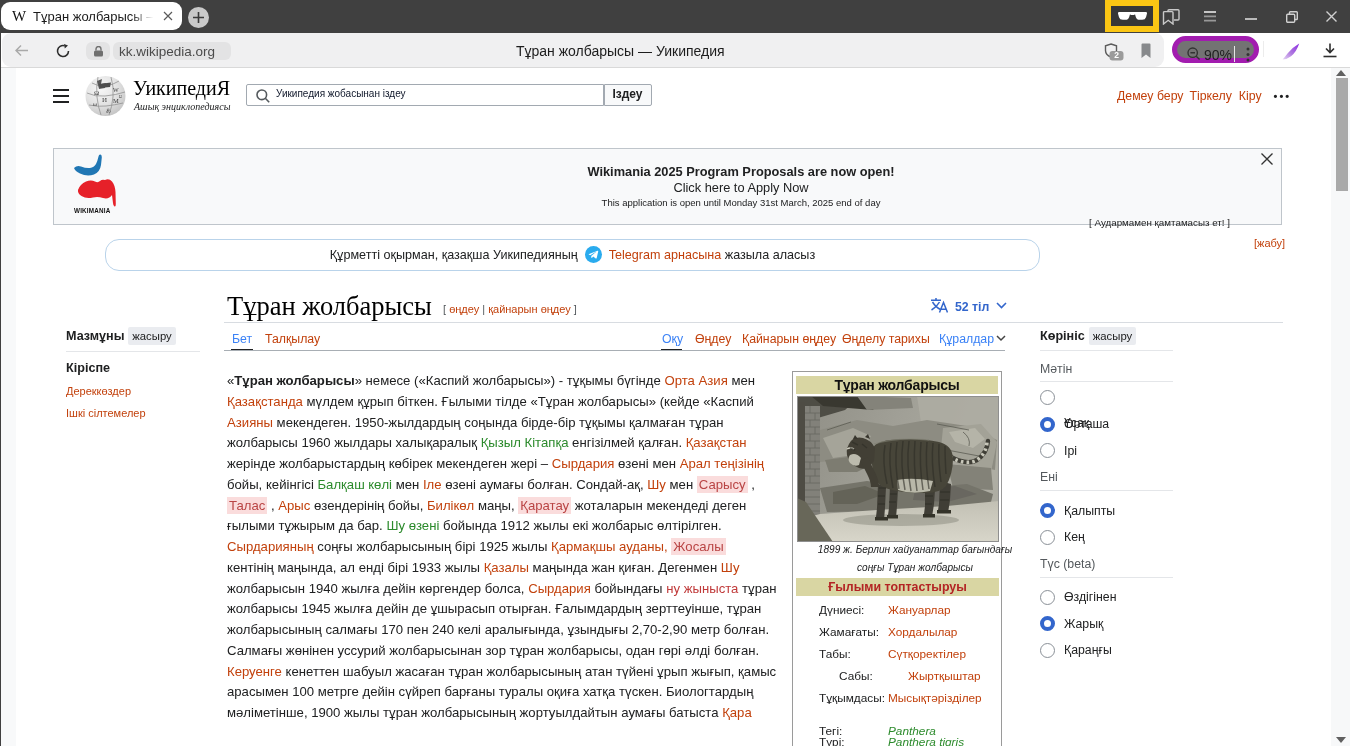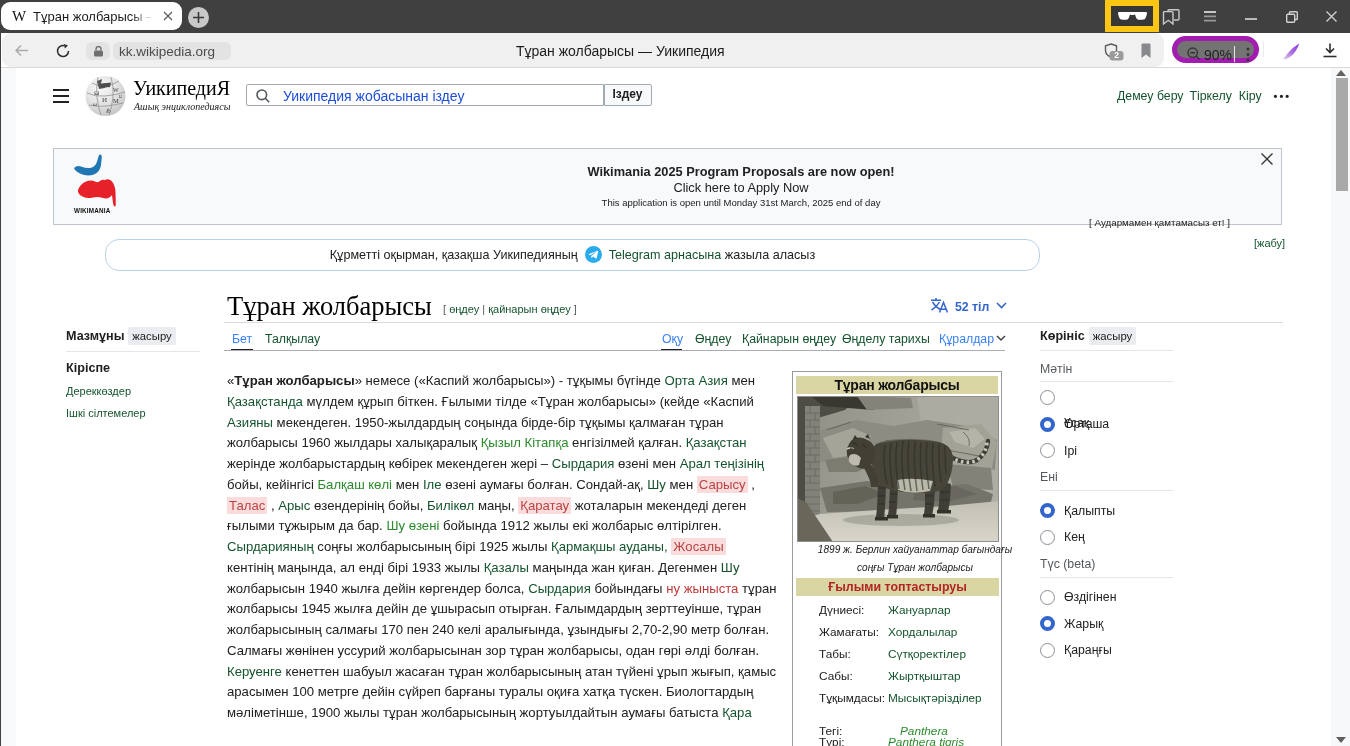--- a/index.html
+++ b/index.html
@@ -1,18 +1,18 @@
 <!DOCTYPE html>
 <html><head>
 <meta charset="utf-8">
 <style>
 * { margin:0; padding:0; box-sizing:border-box; }
 html,body { width:1350px; height:746px; overflow:hidden; font-family:"Liberation Sans",sans-serif; background:#fff; }
 .abs { position:absolute; }
-a { text-decoration:none; color:#14532d; }
+a { text-decoration:none; color:#c2410c; }
 .grn { color:#2b8a2b; }
 .redhl { color:#b94444; background:#fadcdc; }
 .redlk { color:#c03a3a;text-align:center; }
 svg { display:block; }
 
 #tabbar { position:absolute; left:0; top:0; width:1350px; height:33px; background:#404040; }
 #winborder { position:absolute; left:0; top:33px; width:1px; height:713px; background:#404040; z-index:50; }
 #tab { position:absolute; left:1px; top:2px; width:181px; height:28px; background:#fff; border-radius:9px; z-index:2; }
 #tab .fav { position:absolute; left:11px; top:6px; font-family:"Liberation Serif",serif; font-size:15px; color:#111; }
 #tab .ttl { position:absolute; left:32px; top:7px; width:128px; font-size:13px; color:#1c1c1c; white-space:nowrap; overflow:hidden; }
@@ -30,21 +30,21 @@
 
 #leftstrip { position:absolute; left:1px; top:68px; width:15px; height:678px; background:#f8f9fa; }
 #sbtrack { position:absolute; left:1331px; top:68px; width:19px; height:678px; background:#f7f8f9; }
 #sbthumb { position:absolute; left:1336px; top:78px; width:12px; height:113px; background:#a9a9a9; }
 
 #wham { position:absolute; left:53px; top:89px; width:16px; height:15px; }
 #wham div { height:2.2px; background:#202122; margin-bottom:3.8px; }
 #wordmark { position:absolute; left:133px; top:76.5px; font-family:"Liberation Serif",serif; font-size:20px; color:#000; }
 #tagline { position:absolute; left:134px; top:101px; font-family:"Liberation Serif",serif; font-style:italic; font-size:10px; color:#202122; }
 #searchbox { position:absolute; left:246px; top:84px; width:358px; height:21.5px; border:1px solid #a2a9b1; border-radius:2px 0 0 2px; background:#fff; }
-#searchbox .ph { position:absolute; left:36px; top:3px; font-size:14px; color:#1d4ed8; }
+#searchbox .ph { position:absolute; left:29px; top:3px; font-size:10px; color:#0f172a; }
 #searchbtn { position:absolute; left:603.5px; top:84px; width:48px; height:21.5px; border:1px solid #a2a9b1; background:#f8f9fa; border-radius:0 2px 2px 0; font-size:12px; color:#202122; text-align:center; line-height:19.5px; font-weight:bold; }
 #hdrlinks { position:absolute; left:1117px; top:88.5px; font-size:12.3px; }
 
 #banner { position:absolute; left:53px; top:148px; width:1229px; height:77px; background:#f8f9fa; border:1px solid #bfc5cb; }
 #banner .t1 { position:absolute; left:147px; right:0; top:14.5px; text-align:center; font-weight:bold; font-size:12.8px; color:#202122; }
 #banner .t2 { position:absolute; left:147px; right:0; top:30.5px; text-align:center; font-size:12.8px; color:#202122; }
 #banner .t3 { position:absolute; left:147px; right:0; top:48px; text-align:center; font-size:9.5px; color:#202122; }
 #banner .tr { position:absolute; right:51px; top:67.5px; font-size:9.8px; color:#202122; }
 #zhabu { position:absolute; left:1254px; top:237px; font-size:11px; }
 
@@ -438,17 +438,17 @@
   </svg>
   </div>
   <div class="cap">
       <div style="white-space:nowrap;">1899 ж. Берлин хайуанаттар бағындағы</div>
       <div style="white-space:nowrap;">соңғы Тұран жолбарысы</div>
     </div>
   <div class="hd2">Ғылыми топтастыруы</div>
   <div class="row" style="top:231px;">Дүниесі:<span class="v"><a>Жануарлар</a></span></div>
   <div class="row" style="top:253px;">Жамағаты:<span class="v"><a>Хордалылар</a></span></div>
   <div class="row" style="top:275px;">Табы:<span class="v"><a>Сүтқоректілер</a></span></div>
-  <div class="row" style="top:297px;">Сабы:<span class="v"><a>Жыртқыштар</a></span></div>
+  <div class="row" style="top:297px;margin-left:20px;">Сабы:<span class="v"><a>Жыртқыштар</a></span></div>
   <div class="row" style="top:319px;">Тұқымдасы:<span class="v"><a>Мысықтәрізділер</a></span></div>
-  <div class="row" style="top:352px;">Тегі:<span class="v grn" style="font-style:italic;margin-left:12px;">Panthera</span></div>
+  <div class="row" style="top:352px;">Тегі:<span class="v grn" style="font-style:italic;">Panthera</span></div>
   <div class="row" style="top:363px;">Түрі:<span class="v grn" style="font-style:italic;">Panthera tigris</span></div>
 </div>
 
 </body></html>

